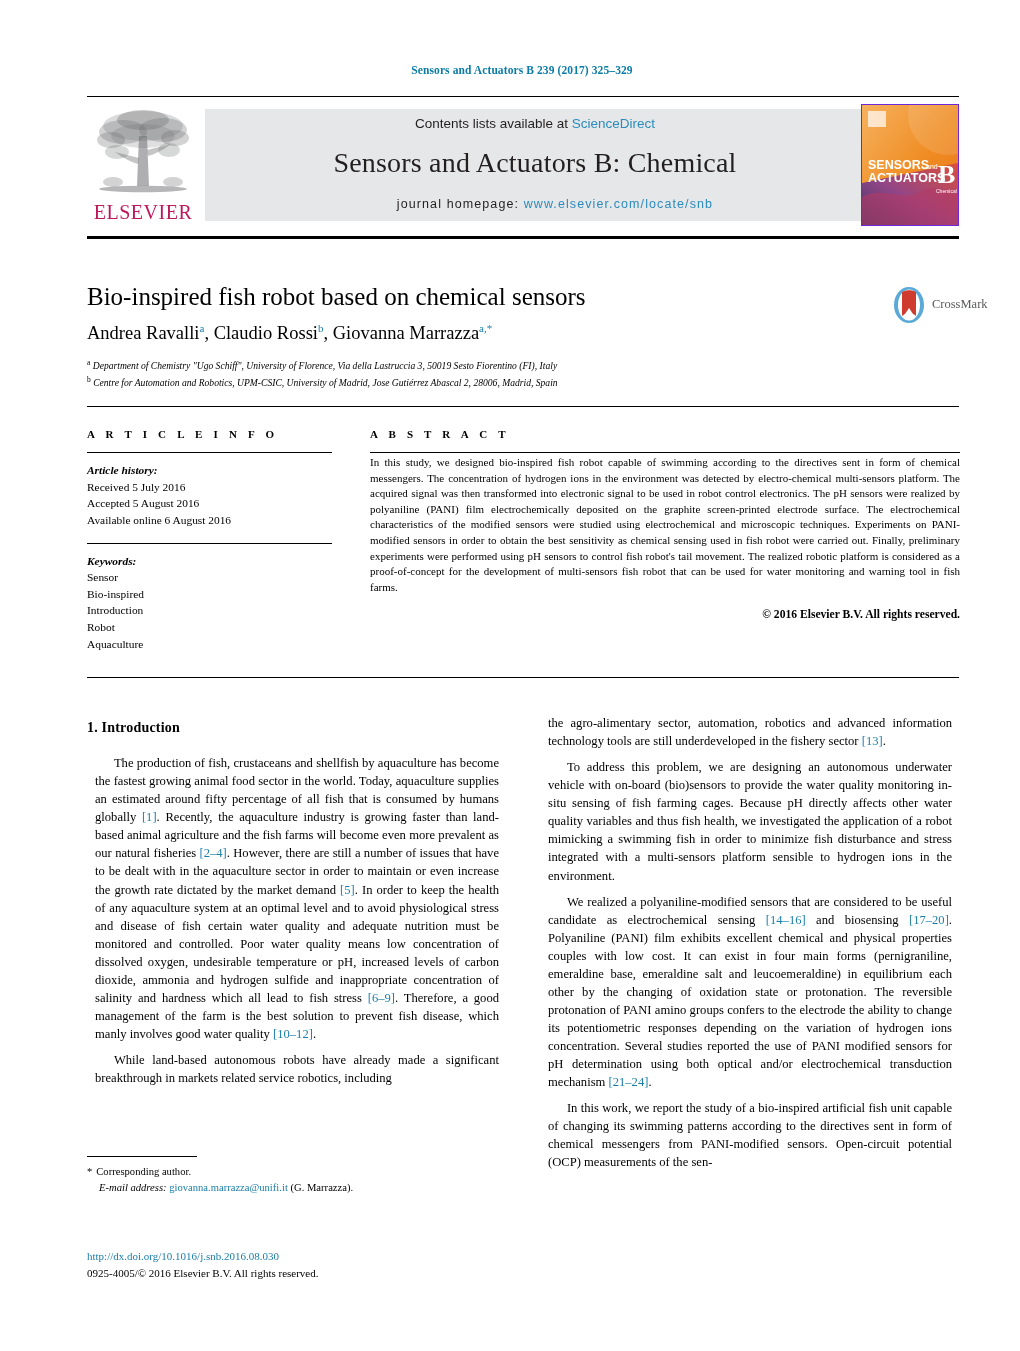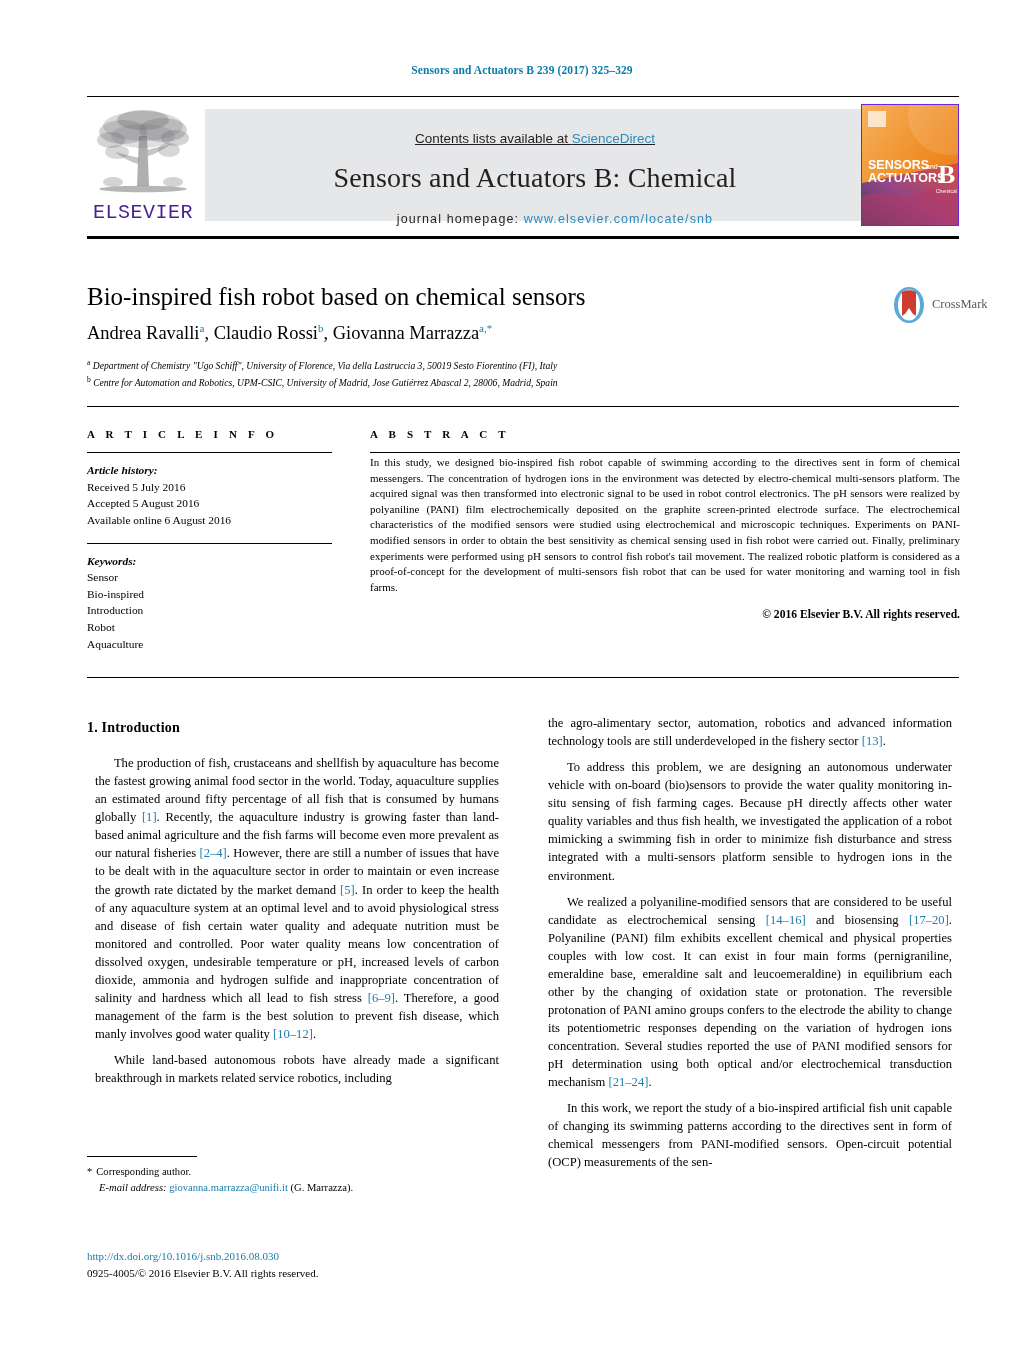--- a/index.html
+++ b/index.html
@@ -53,38 +53,37 @@
     position: absolute;
     left: 0; top: 0;
     width: 112px; height: 122px;
   }
   .tree-svg { position:absolute; left: 6px; top: 2px; }
   .elsevier-word {
     position: absolute;
     left: 0; top: 97px;
     width: 112px;
     text-align: center;
-    font-family: Liberation Mono, monospace;
+    font-family: Liberation Serif, serif;
     font-size: 20px;
     letter-spacing: .5px;
-    color: #4c1d95;
+    color: #be185d;
   }
   .journal-box {
     position: absolute;
     left: 118px; top: 5px;
     width: 660px; height: 112px;
     background: #e6e7e8;
     text-align: center;
   }
   .contents-line {
-    margin-top: 22px;
+    margin-top: 7px;
     font-family: "Liberation Sans", sans-serif;
     font-size: 13.5px;
     color: #231f20;
-    text-decoration: underline;
   }
   .contents-line .sd { color: #2b8bbd; }
   .journal-title {
     margin-top: 16px;
     font-family: "Liberation Serif", serif;
     font-size: 28px;
     color: #231f20;
     letter-spacing: .2px;
   }
   .homepage-line {

